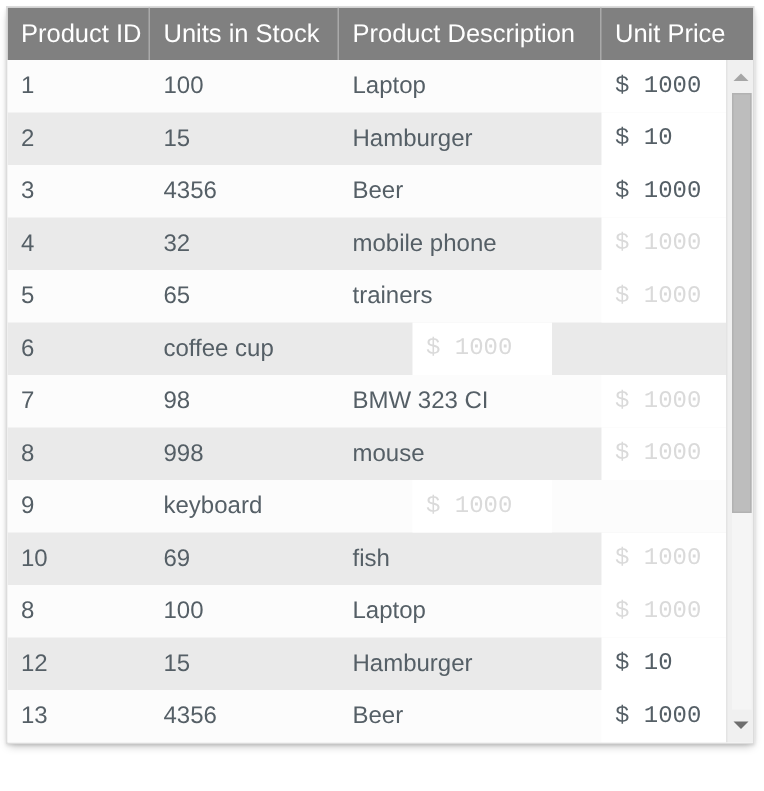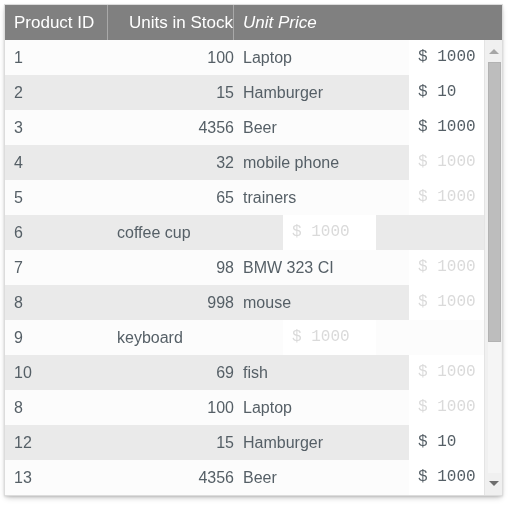--- a/index.html
+++ b/index.html
@@ -37,21 +37,20 @@
     font-size: 17px;
     line-height: 35px;
     padding-left: 9px;
     box-sizing: border-box;
     white-space: nowrap;
     overflow: hidden;
     border-right: 1px solid #a9a9a9;
   }
   .grid-header .hcell:last-child {
     border-right: none;
-    font-style: italic;
   }
 
   
   .grid-body {
     position: relative;
     height: 455px;
     overflow: hidden;
     background: #ffffff;
   }
 
@@ -78,22 +77,22 @@
   
   .cell.price-cell {
     background: #ffffff;
     font-family: Liberation Mono, monospace;
   }
   .cell.price-cell.faded {
     color: #dadada;
   }
 
   
-  .col-id    { width: 103px; }
-  .col-units { width: 126px; text-align: right; }
+  .col-id    { width: 95px; }
+  .col-units { width: 126px; }
   .col-desc  { width: 175px; }
   .col-price { width: 93px; }
 
   
   .scrollbar {
     position: absolute;
     right: 0;
     top: 35px;
     width: 18px;
     height: 455px;
@@ -141,20 +140,21 @@
   }
 </style>
 </head>
 <body>
 
 <div id="grid-widget">
 
   <div class="grid-header">
     <div class="hcell col-id">Product ID</div>
     <div class="hcell col-units">Units in Stock</div>
+    <div class="hcell col-desc">Product Description</div>
     <div class="hcell col-price">Unit Price</div>
   </div>
 
   <div class="grid-body" id="grid-body">
       <div class="grid-row">
         <div class="cell col-id">1</div>
         <div class="cell col-units">100</div>
         <div class="cell col-desc">Laptop</div>
         <div class="cell col-price price-cell">$ 1000</div>
       </div>

